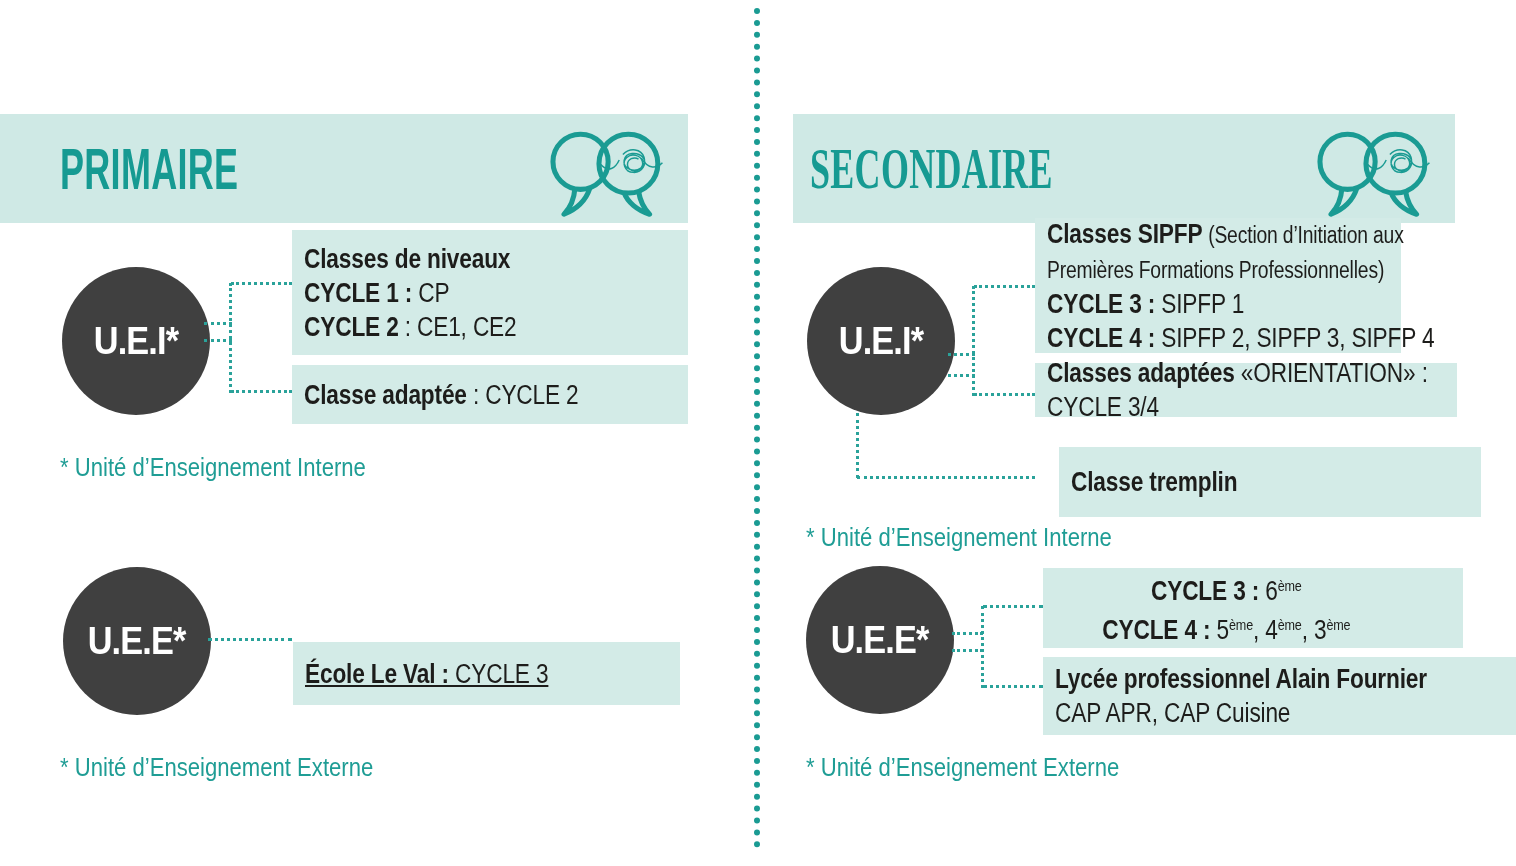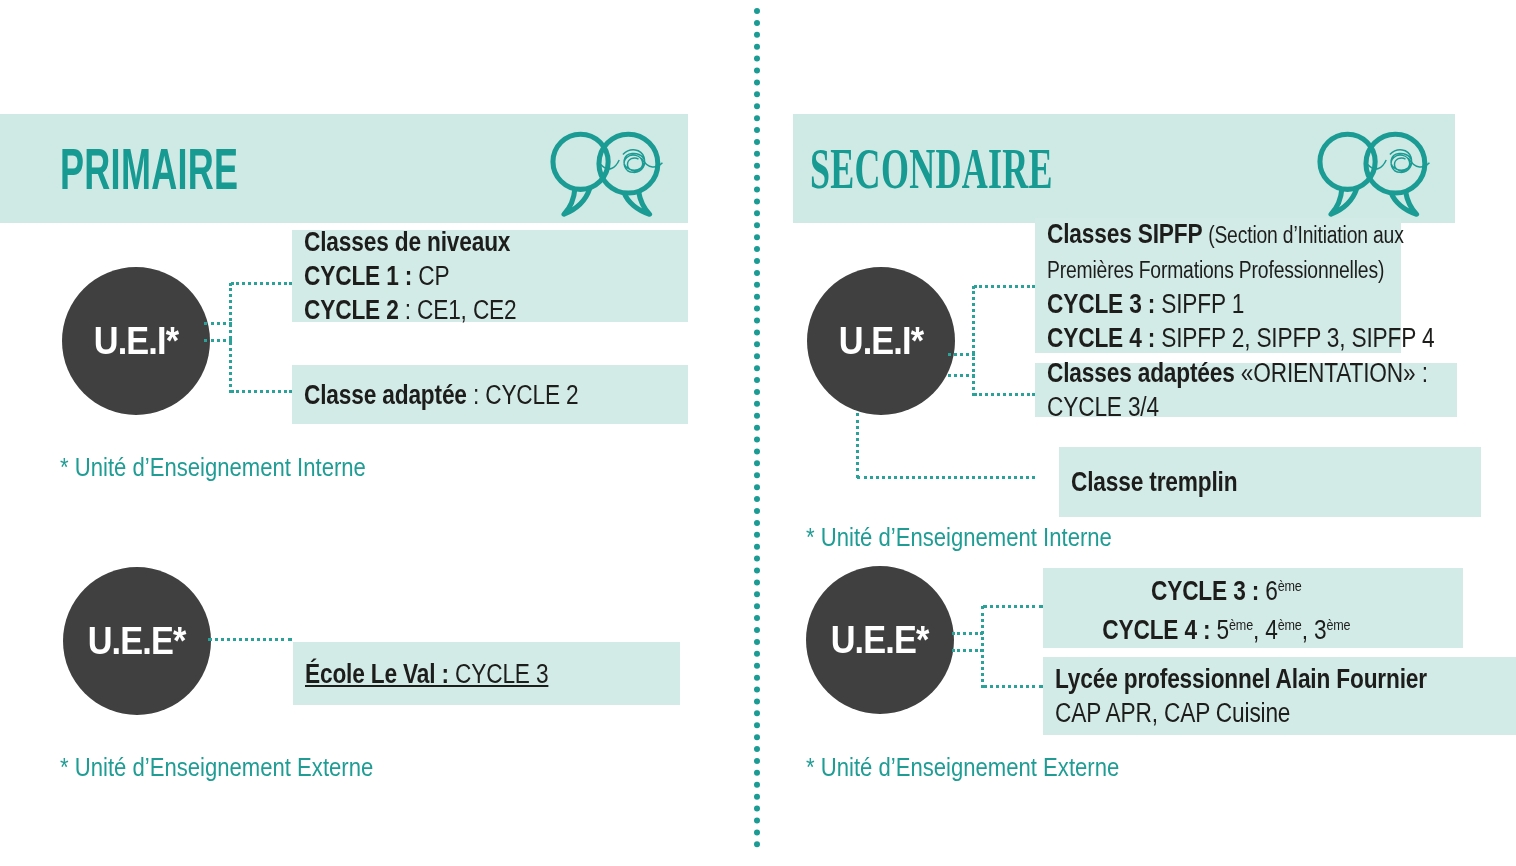--- a/index.html
+++ b/index.html
@@ -76,21 +76,21 @@
 <div class="circle" style="left:62px;top:267px;">
   <span class="circle-label">U.E.I*</span>
 </div>
 
 <div class="dot-h" style="left:204px;top:322px;width:28px;"></div>
 <div class="dot-h" style="left:204px;top:339px;width:28px;"></div>
 <div class="dot-v" style="left:229px;top:283px;height:110px;"></div>
 <div class="dot-h" style="left:231px;top:282px;width:61px;"></div>
 <div class="dot-h" style="left:231px;top:390px;width:61px;"></div>
 
-<div class="box" style="left:292px;top:230px;width:396px;height:92px;">
+<div class="box" style="left:292px;top:230px;width:396px;height:125px;">
     <div class="line"><span class="b">Classes de niveaux</span></div>
     <div class="line"><span class="b">CYCLE 1 : </span><span>CP</span></div>
     <div class="line"><span class="b">CYCLE 2</span><span> : CE1, CE2</span></div>
   </div>
 <div class="box" style="left:292px;top:365px;width:396px;height:59px;">
     <div class="line"><span class="b">Classe adaptée</span><span> : CYCLE 2</span></div>
   </div>
 
 <div class="footnote" style="left:60px;top:452px;">* Unité d’Enseignement Interne</div>
 

